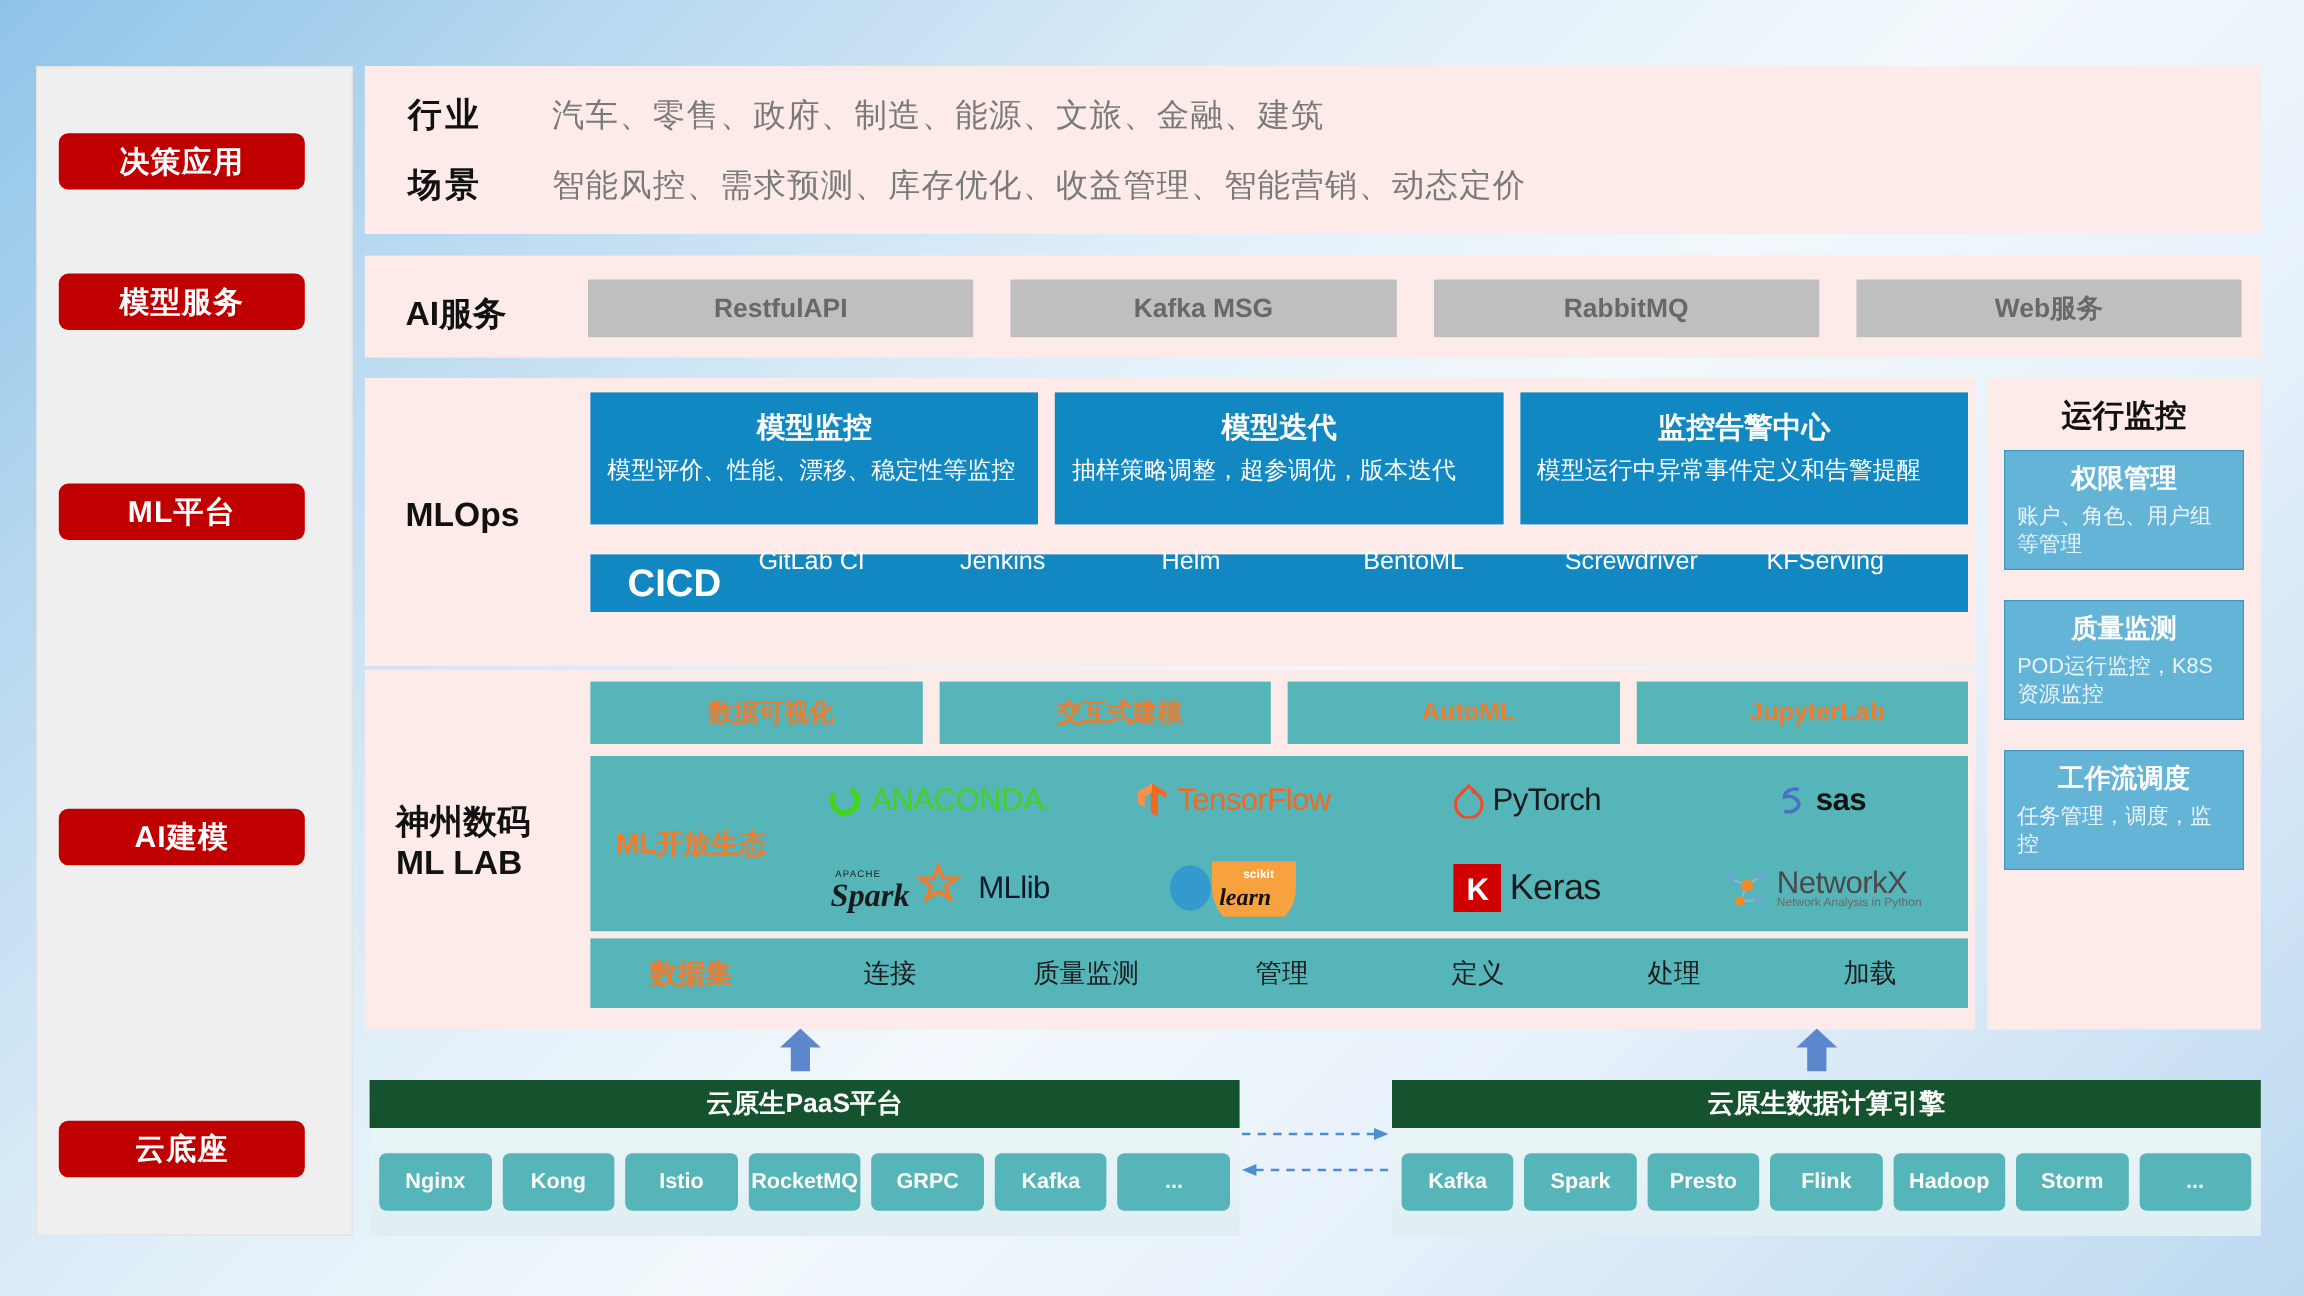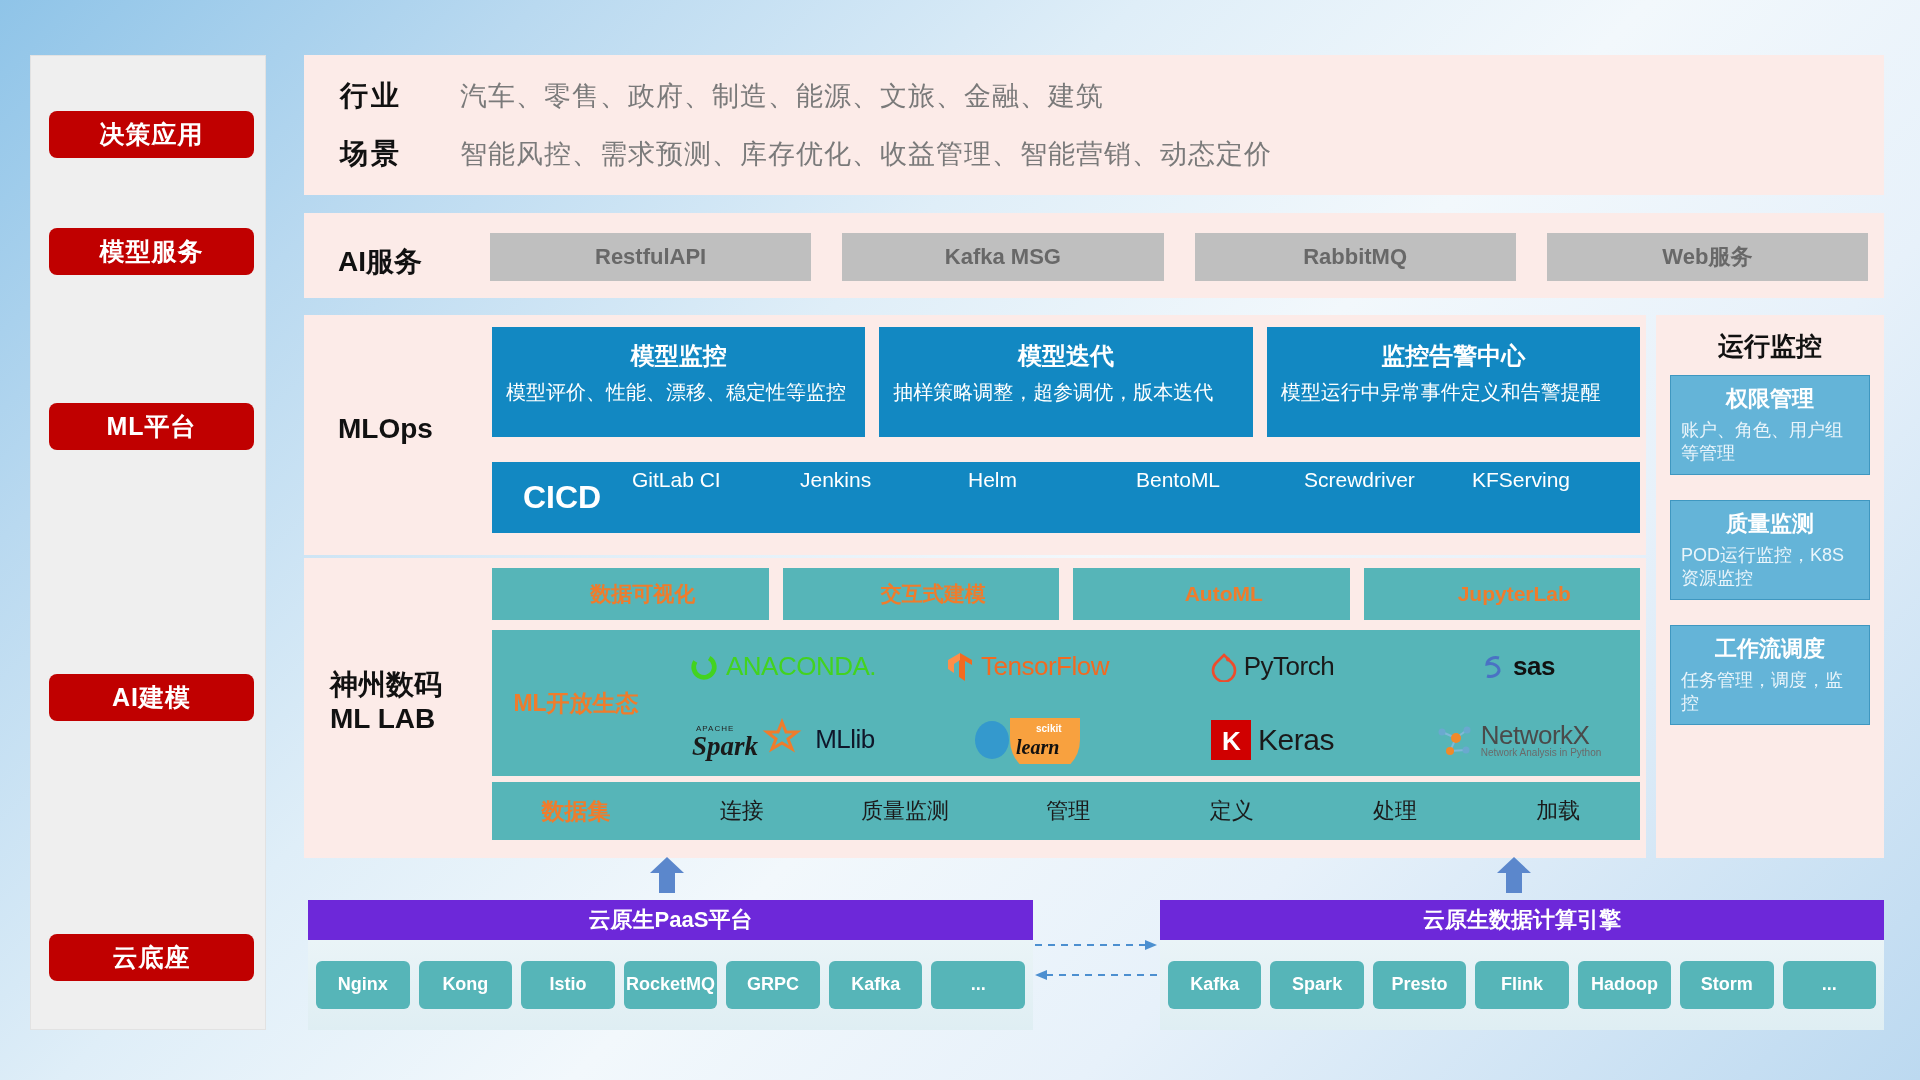--- a/index.html
+++ b/index.html
@@ -9,21 +9,21 @@
     overflow: hidden;
   }
   body {
     background: linear-gradient(135deg, #8fc4e8 0%, #b9d9f0 18%, #dfeef8 38%, #f2f8fc 55%, #e7f1fa 72%, #bcd9f0 100%);
     position: relative;
   }
 
   
   #rail {
     position: absolute; left: 30px; top: 55px;
-    width: 236px; height: 975px;
+    width: 264px; height: 975px;
     background: #efefef;
     border: 1px solid #e2e2e2;
     z-index: 3;
   }
   .rail-pill {
     position: absolute; left: 18px; width: 205px; height: 47px;
     background: #c00000; border-radius: 8px;
     color: #fff; font-size: 25px; font-weight: bold;
     display: flex; align-items: center; justify-content: center;
     letter-spacing: 1px;
@@ -82,21 +82,21 @@
     flex: 1; background: #1288c2; color: #fff;
     padding: 13px 14px 10px 14px; height: 110px;
   }
   .mlops-card .t {
     font-size: 24px; font-weight: bold; text-align: center; margin-bottom: 7px;
   }
   .mlops-card .d { font-size: 20px; line-height: 1.32; color: #ffffff; }
 
   #cicd-bar {
     position: absolute; left: 492px; top: 462px;
-    width: 1148px; height: 71px; background: #1288c2;
+    width: 1148px; height: 48px; background: #1288c2;
     display: flex; align-items: center;
   }
   #cicd-bar .cicd-title {
     width: 140px; text-align: center; color: #fff;
     font-size: 32px; font-weight: bold;
   }
   #cicd-bar .cicd-items { flex: 1; display: flex; }
   #cicd-bar .cicd-item {
     flex: 1; color: #fff; font-size: 21px;
     height: 62px; overflow: hidden; line-height: 1.0;
@@ -163,21 +163,21 @@
   .mon-card .d { color: #eaf5fb; font-size: 18px; line-height: 1.3; }
   #mon-0 { top: 60px;  height: 100px; }
   #mon-1 { top: 185px; height: 100px; }
   #mon-2 { top: 310px; height: 100px; }
 
   
   .cloud-block { position: absolute; top: 900px; }
   #cloud-left  { left: 308px; width: 725px; }
   #cloud-right { left: 1160px; width: 724px; }
   .cloud-head {
-    height: 40px; background: #6d28d9; color: #fff;
+    height: 40px; background: #14532d; color: #fff;
     display: flex; align-items: center; justify-content: center;
     font-size: 22px; font-weight: bold;
   }
   .cloud-body {
     background: linear-gradient(180deg,#eaf4f7,#dfeef3);
     padding: 21px 8px; display: flex; gap: 9px;
   }
   .cloud-chip {
     flex: 1; height: 48px; background: #56b5b8; border-radius: 6px;
     color: #fff; font-size: 18px; font-weight: bold;

